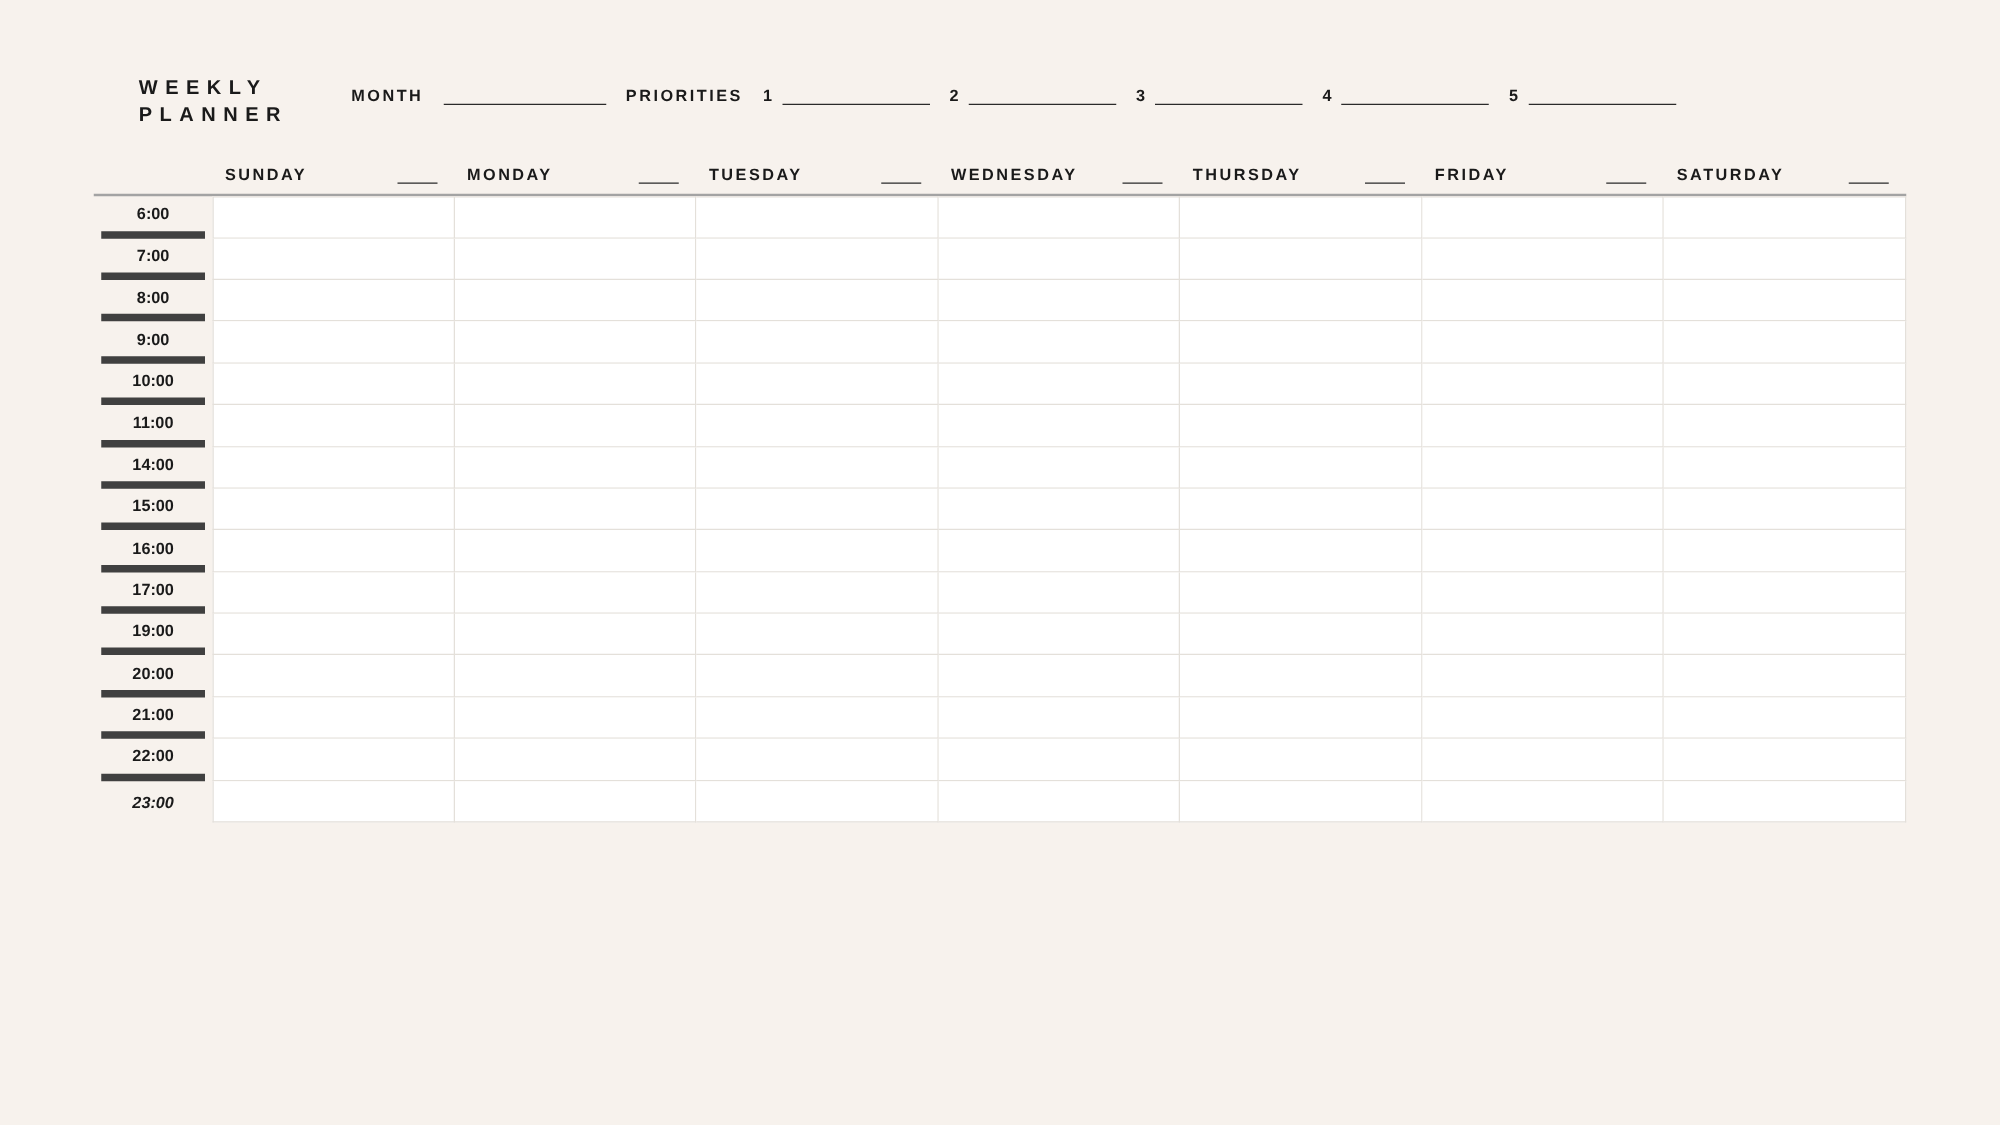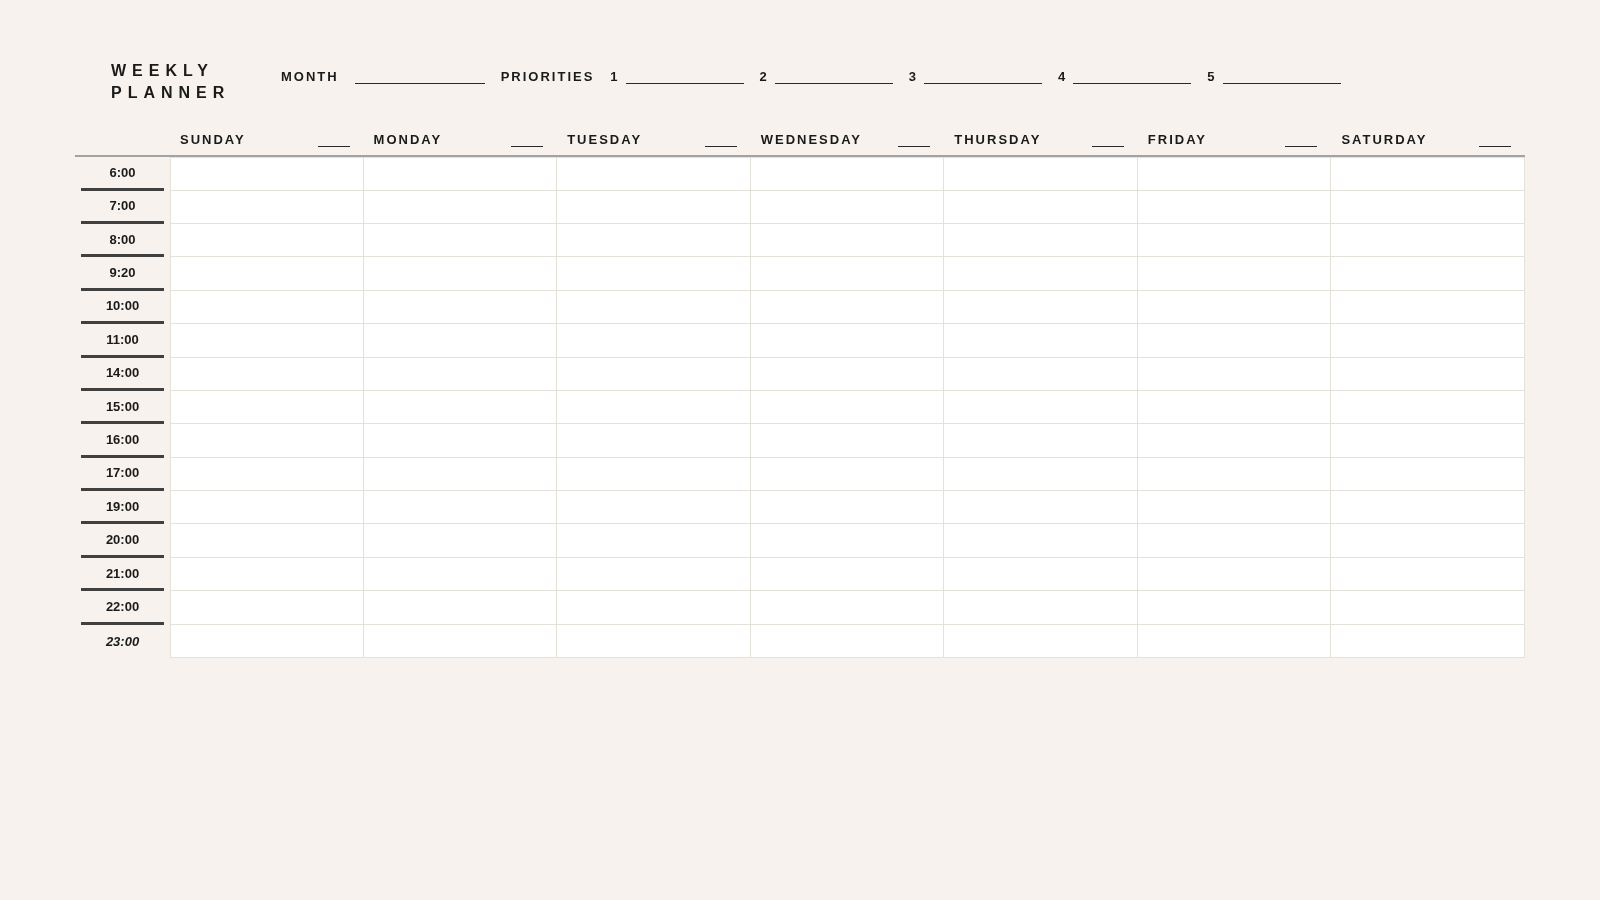--- a/index.html
+++ b/index.html
@@ -91,21 +91,21 @@
     display: grid;
     grid-template-columns: 95px repeat(7, 1fr);
     height: 33.4px;
   }
   .time-cell {
     display: flex;
     align-items: center;
     justify-content: center;
     font-size: 13px;
     font-weight: 600;
-    border-bottom: 3px solid #404040;
+    border-bottom: 6px solid #404040;
     margin: 0 6px;
   }
   .hour-row:last-child .time-cell { border-bottom: none; font-style: italic; }
   .slot {
     background: #ffffff;
     border-right: 1px solid #e4e0da;
     border-bottom: 1px solid #e4e0da;
   }
   .hour-row .slot:nth-child(2) { border-left: 1px solid #e4e0da; }
   .hour-row:first-of-type .slot { border-top: 1px solid #e4e0da; }
@@ -205,21 +205,21 @@
         <div class="time-cell">8:00</div>
         <div class="slot"></div>
         <div class="slot"></div>
         <div class="slot"></div>
         <div class="slot"></div>
         <div class="slot"></div>
         <div class="slot"></div>
         <div class="slot"></div>
       </div>
       <div class="hour-row">
-        <div class="time-cell">9:20</div>
+        <div class="time-cell">9:00</div>
         <div class="slot"></div>
         <div class="slot"></div>
         <div class="slot"></div>
         <div class="slot"></div>
         <div class="slot"></div>
         <div class="slot"></div>
         <div class="slot"></div>
       </div>
       <div class="hour-row">
         <div class="time-cell">10:00</div>

